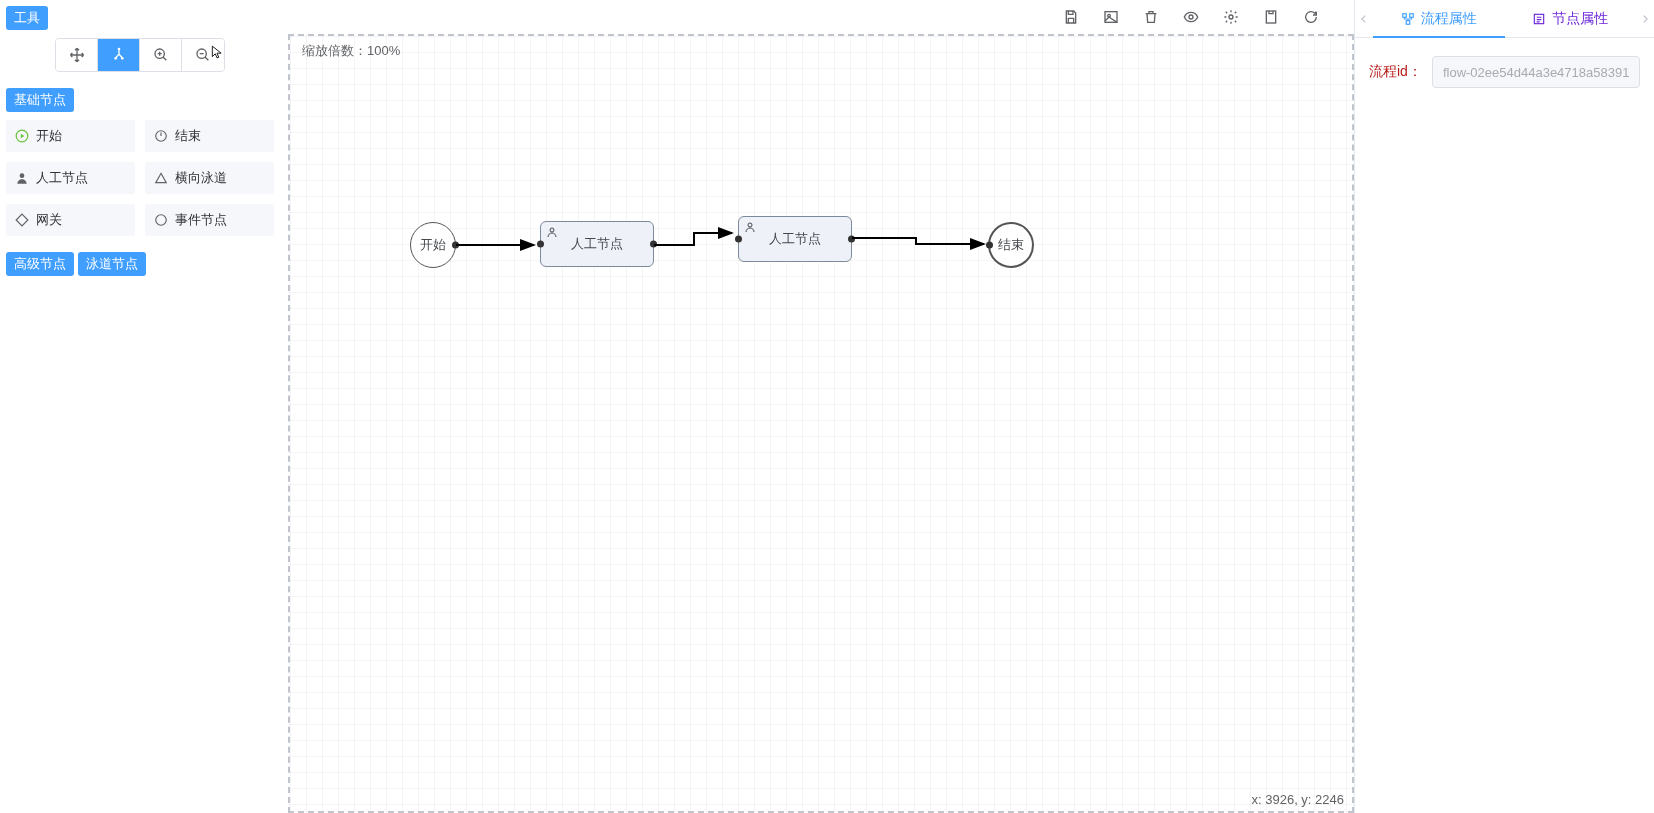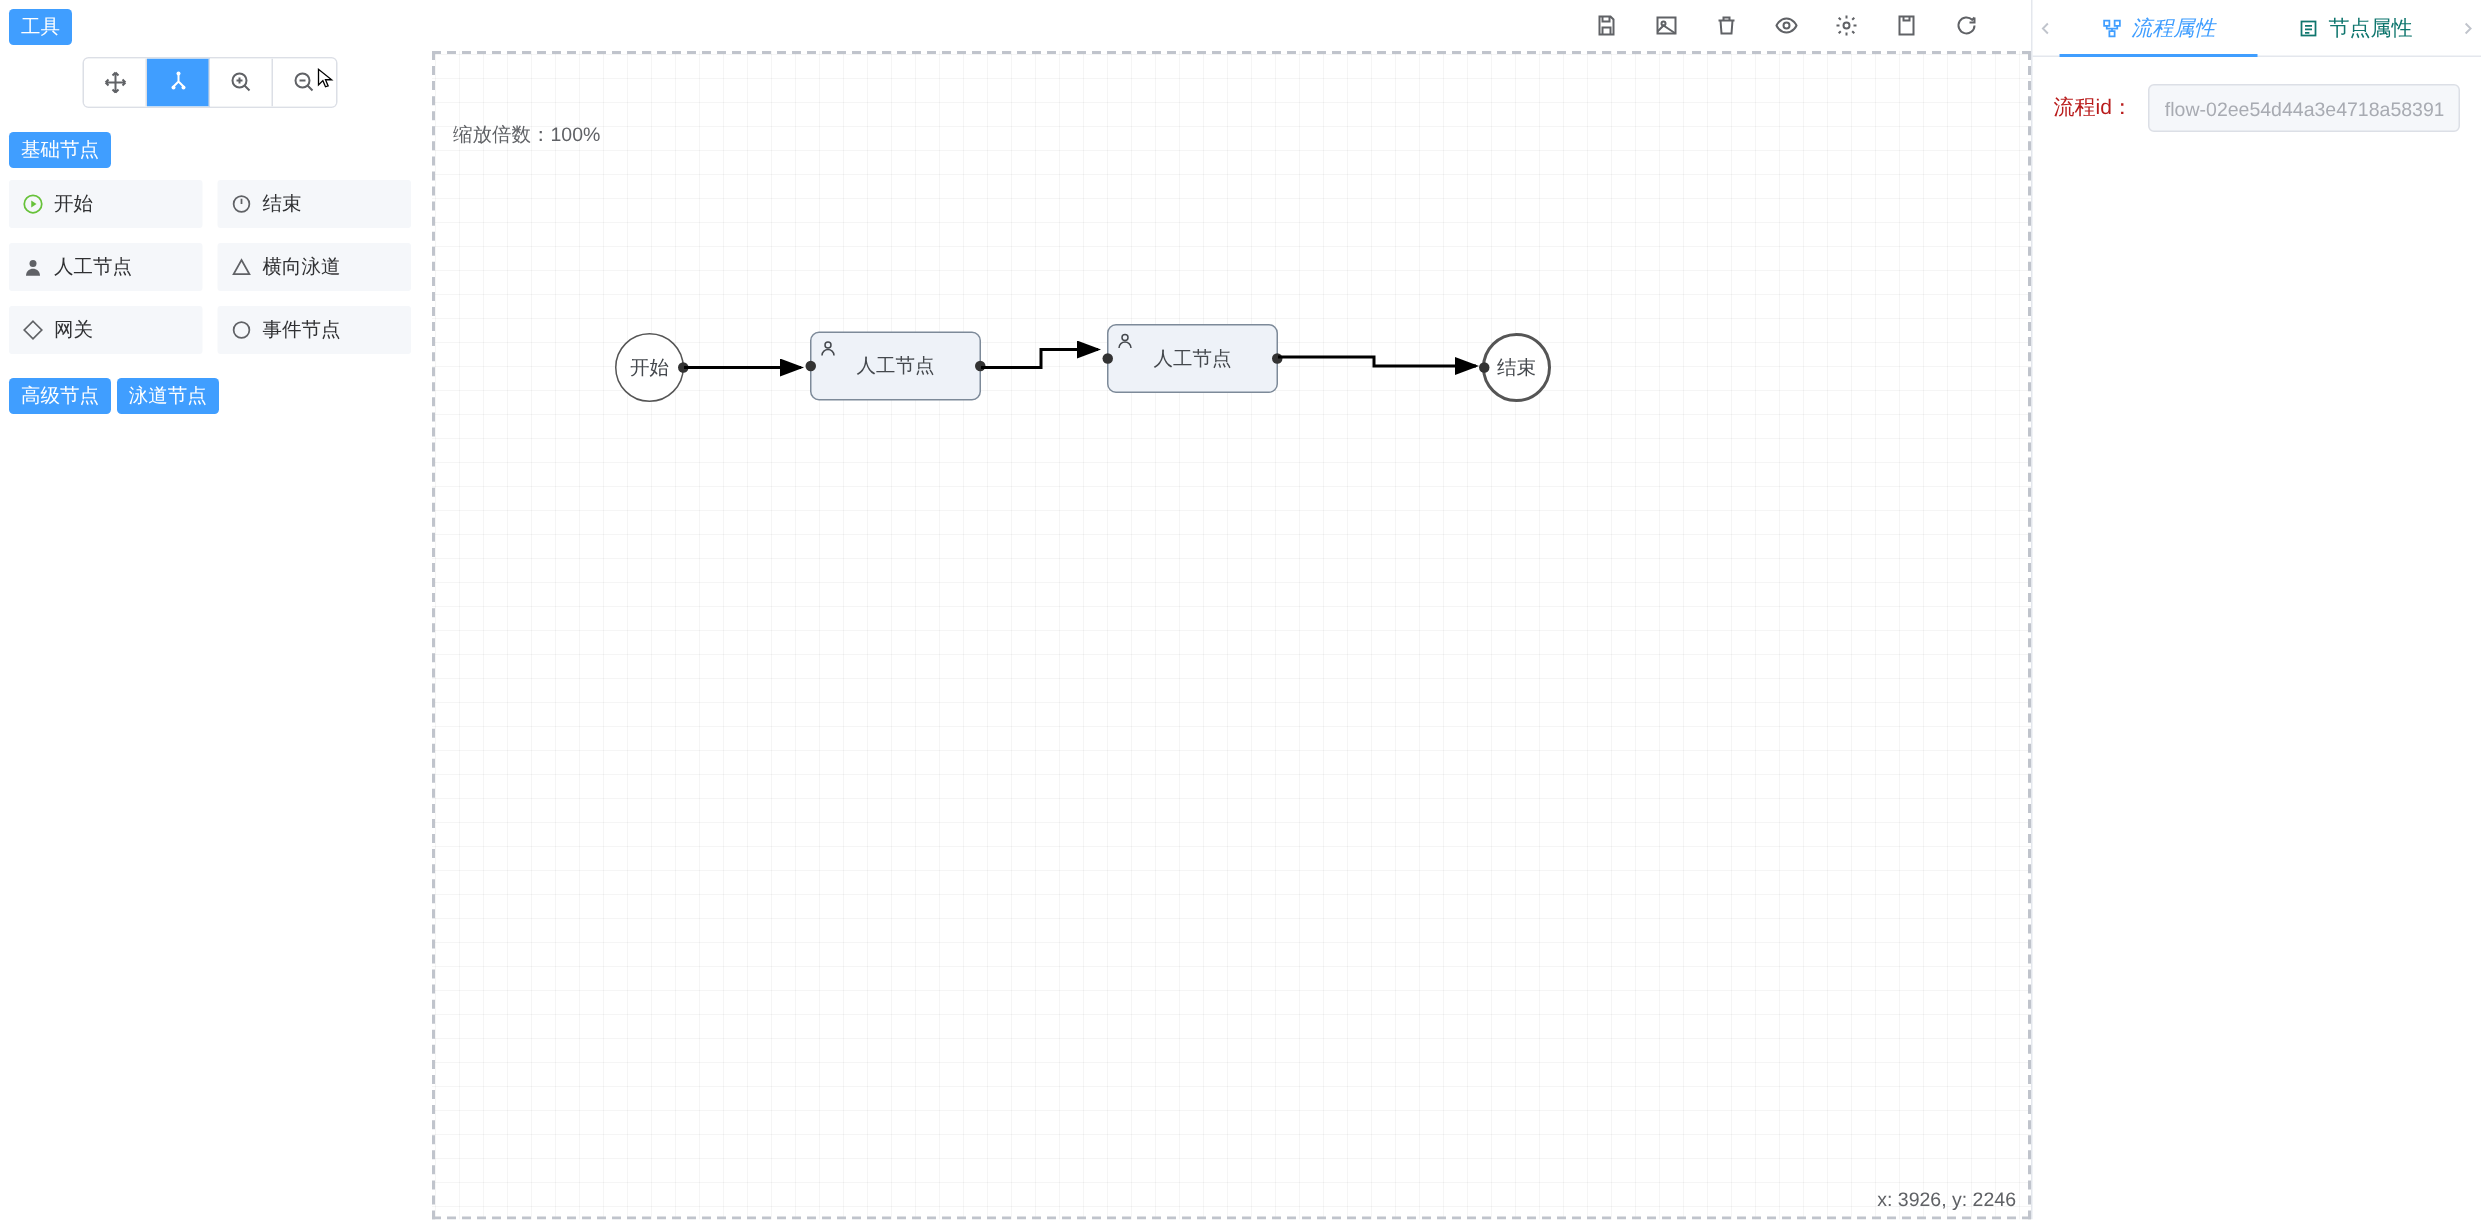--- a/index.html
+++ b/index.html
@@ -24,38 +24,38 @@
   .top-toolbar { height: 34px; display: flex; justify-content: flex-end; align-items: center; gap: 22px; padding: 0 34px 0 0; }
   .top-toolbar .tb-icon { width: 18px; height: 18px; color: #606266; cursor: pointer; display: inline-flex; align-items: center; justify-content: center; }
   .canvas { flex: 1; position: relative; margin: 0 0 0 0; }
   .canvas-inner { position: absolute; left: 8px; top: 0; right: 0; bottom: 0; border: 2px dashed #c0c4cc;
     background-color: #fff;
     background-image:
       linear-gradient(rgba(0,0,0,0.04) 1px, transparent 1px),
       linear-gradient(90deg, rgba(0,0,0,0.04) 1px, transparent 1px);
     background-size: 16px 16px;
   }
-  .zoom-label { position: absolute; left: 12px; top: 6px; font-size: 13px; color: #606266; margin-top: 39px; }
+  .zoom-label { position: absolute; left: 12px; top: 6px; font-size: 13px; color: #606266; }
   .coord-label { position: absolute; right: 8px; bottom: 4px; font-size: 13px; color: #606266; }
 
   
   .flow-node { position: absolute; background: #eef2f8; border: 1px solid #7d8a99; border-radius: 6px; display: flex; align-items: center; justify-content: center; font-size: 13px; color: #44484d; }
   .flow-circle { position: absolute; border: 1.5px solid #555; border-radius: 50%; display: flex; align-items: center; justify-content: center; font-size: 13px; color: #44484d; background: #fff; }
   .port { position: absolute; width: 7px; height: 7px; background: #333; border-radius: 50%; }
   .node-badge { position: absolute; left: 4px; top: 3px; width: 14px; height: 14px; display: inline-flex; align-items: center; justify-content: center; }
   svg.edge { position: absolute; overflow: visible; }
 
   .footer { height: 28px; display: flex; align-items: center; justify-content: center; font-size: 13px; color: #606266; border-top: 0; }
 
   
   .right-panel { width: 300px; flex-shrink: 0; border-left: 1px solid #e4e7ed; background: #fff; display: flex; flex-direction: column; }
   .tabs { height: 38px; border-bottom: 1px solid #e4e7ed; display: flex; align-items: stretch; position: relative; }
   .tabs .nav-arrow { width: 18px; display: flex; align-items: center; justify-content: center; color: #c0c4cc; cursor: pointer; font-size: 12px; }
-  .tabs .tab { flex: 1; display: flex; align-items: center; justify-content: center; gap: 6px; font-size: 14px; color: #0f766e; cursor: pointer; position: relative; }
-  .tabs .tab.active { color: #409eff; font-style: italic; }
+  .tabs .tab { flex: 1; display: flex; align-items: center; justify-content: center; gap: 6px; font-size: 14px; color: #6d28d9; cursor: pointer; position: relative; }
+  .tabs .tab.active { color: #409eff; }
   .tabs .tab.active::after { content: ""; position: absolute; left: 0; right: 0; bottom: -1px; height: 2px; background: #409eff; }
   .prop-body { padding: 18px 14px; }
   .form-row { display: flex; align-items: center; gap: 10px; }
   .form-row label { font-size: 14px; color: #b91c1c; white-space: nowrap; }
   .form-row input { flex: 1; height: 32px; border: 1px solid #dcdfe6; border-radius: 4px; padding: 0 10px; font-size: 13px; background: #f5f7fa; color: #a8abb2; }
   .form-row input:disabled { cursor: not-allowed; }
 
   
   .fake-cursor { position: absolute; width: 14px; height: 20px; pointer-events: none; }
 </style>

